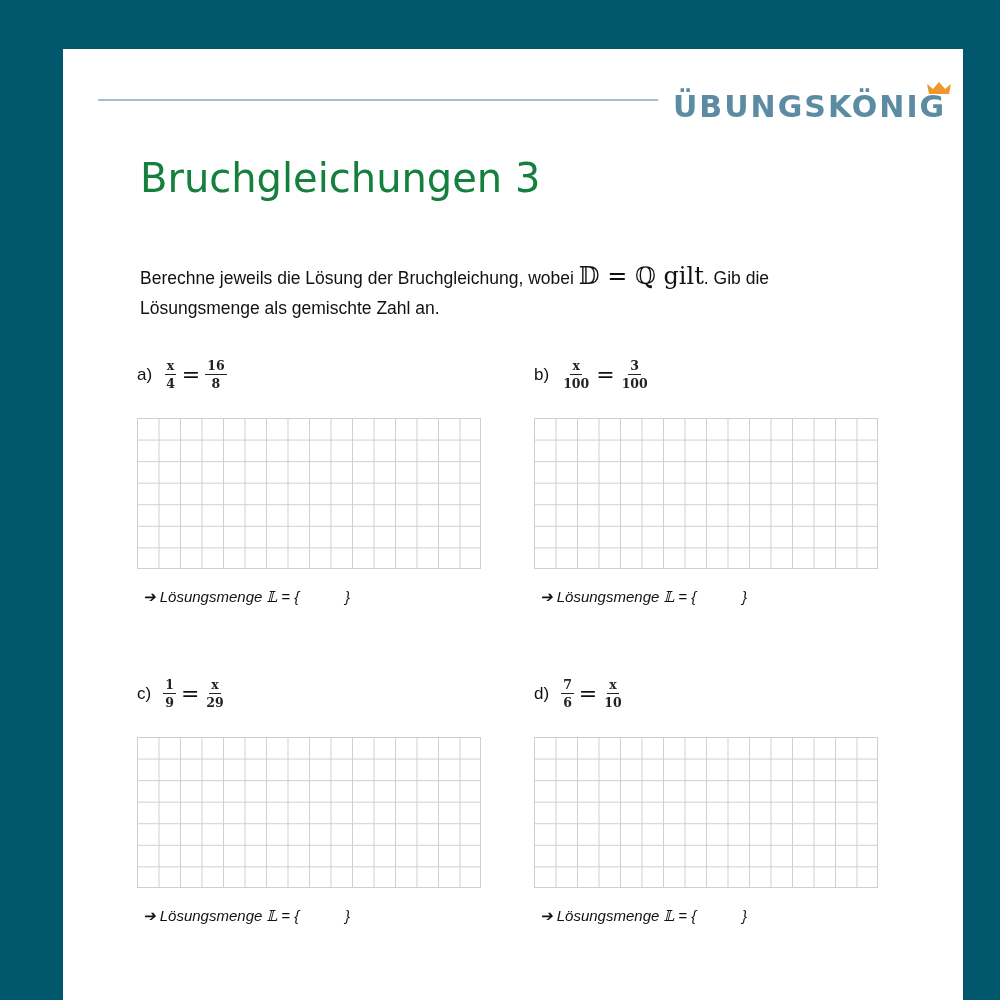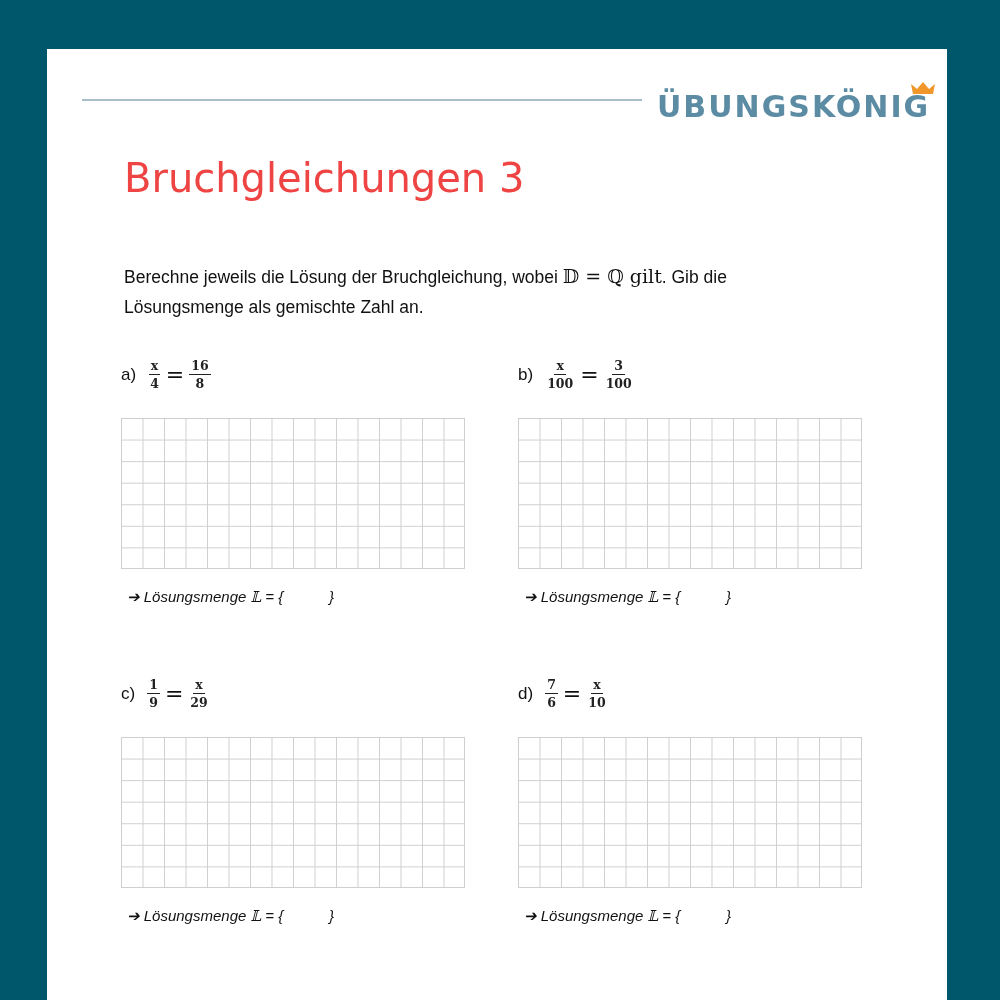--- a/index.html
+++ b/index.html
@@ -4,21 +4,21 @@
   <style>
     html, body { margin: 0; padding: 0; }
     body {
       width: 1000px; height: 1000px; overflow: hidden;
       background: #00566b;
       position: relative;
       font-family: "DejaVu Sans", sans-serif;
       color: #111;
     }
     .page {
-      position: absolute; left: 47px; top: 49px;
+      position: absolute; left: 63px; top: 49px;
       width: 900px; height: 951px;
       background: #ffffff;
     }
     .header-rule {
       position: absolute; left: 35px; top: 50px;
       width: 560px; height: 2px;
       background: #a9c0cb;
     }
     .logo {
       position: absolute; left: 610px; top: 40px;
@@ -29,32 +29,32 @@
       color: #5b8ca4;
     }
     .logo .crown {
       position: absolute; right: -6px; top: -8px;
       width: 26px; height: 14px;
     }
     .title {
       position: absolute; left: 77px; top: 106px;
       font-family: "DejaVu Sans", sans-serif;
       font-size: 40px; font-weight: normal;
-      color: #ef4444;
+      color: #15803d;
       margin: 0;
     }
     .instructions {
       position: absolute; left: 77px; top: 212px;
       width: 680px;
       font-family: "Liberation Sans", sans-serif;
       font-size: 17.5px; line-height: 30px;
       color: #111;
       margin: 0;
     }
-    .instructions .math { font-family: "DejaVu Serif", serif; font-size: 19px; }
+    .instructions .math { font-family: "DejaVu Serif", serif; font-size: 24px; }
     .task {
       position: absolute;
       width: 346px;
     }
     .task-label {
       position: absolute; left: 0; top: 0;
       display: flex; align-items: center;
       font-family: "Liberation Sans", sans-serif;
       font-size: 17px;
     }

